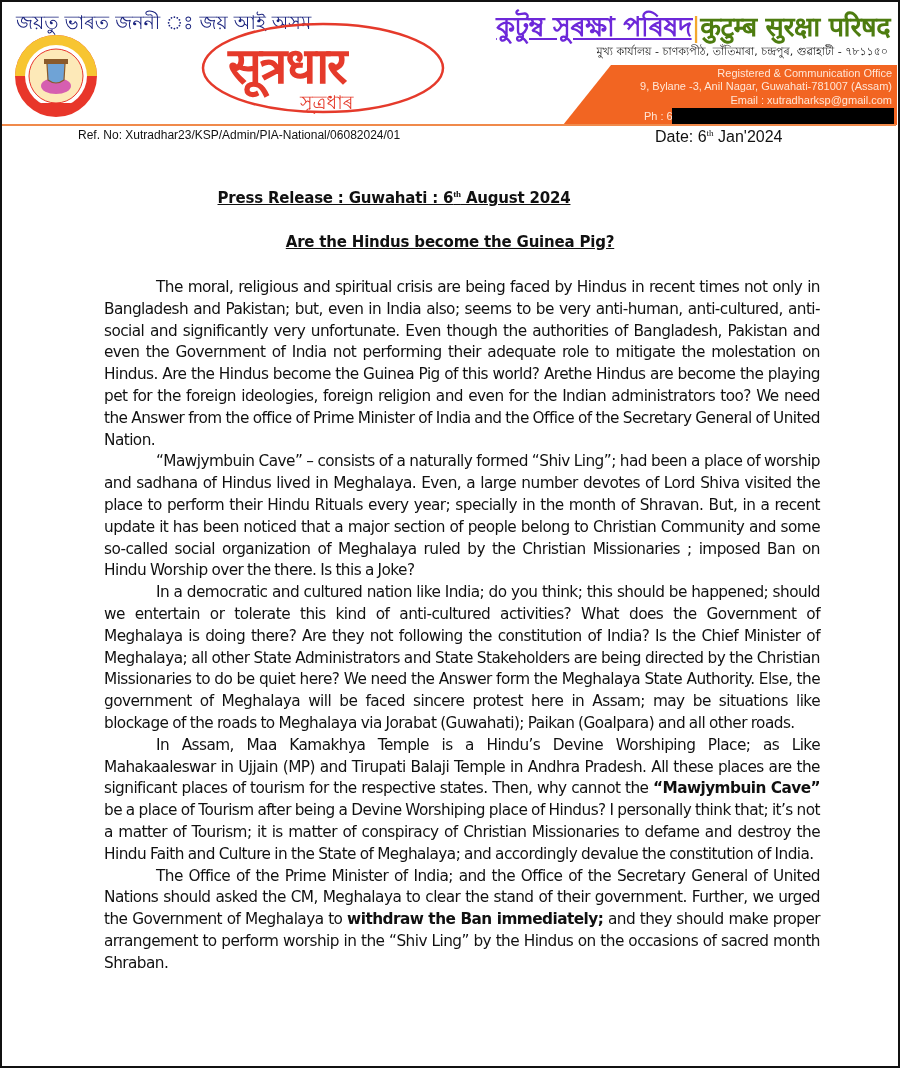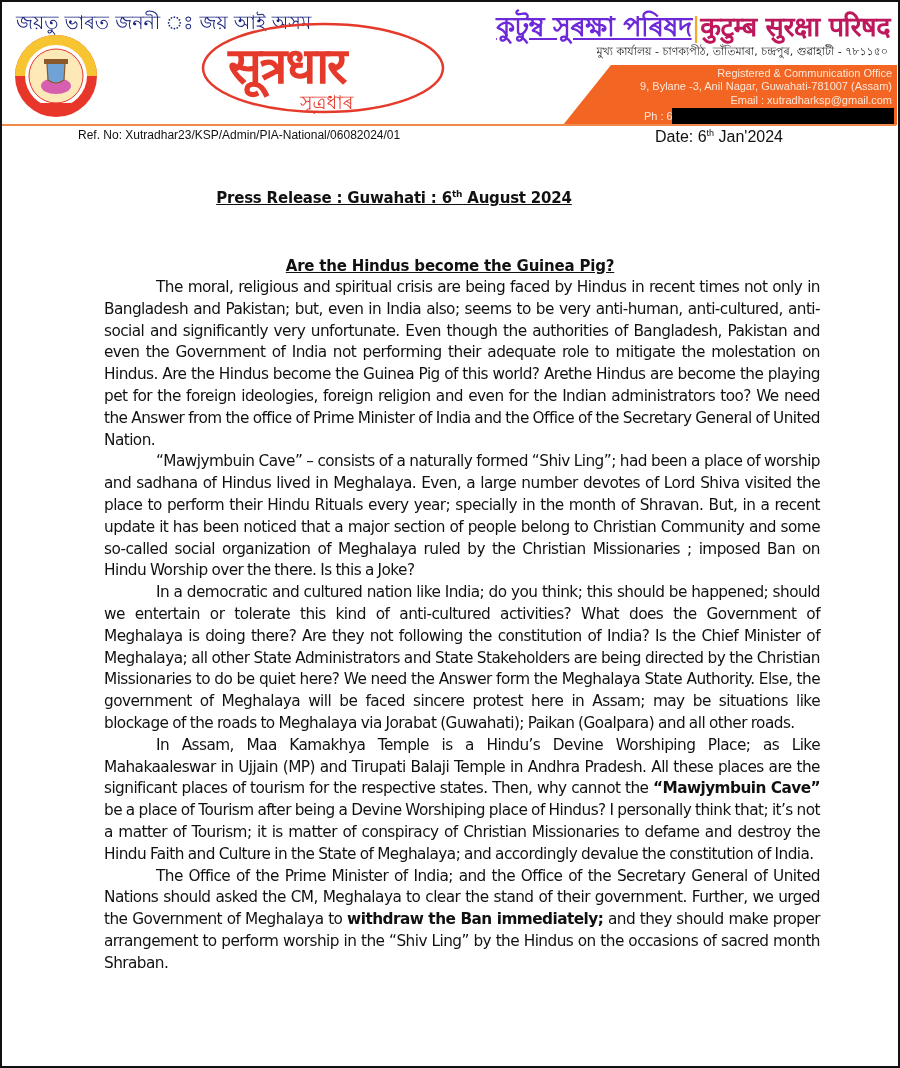--- a/index.html
+++ b/index.html
@@ -4,32 +4,32 @@
 <style>
   html, body { margin: 0; padding: 0; background: #ffffff; }
   body { width: 900px; height: 1068px; position: relative; overflow: hidden; font-family: "Liberation Sans", sans-serif; color: #111; }
   .frame { position: absolute; left: 0; top: 0; width: 896px; height: 1064px; border: 2px solid #111; background: #fff; }
   .motto { position: absolute; left: 16px; top: 8px; font-size: 19px; color: #1a237e; font-family: "DejaVu Sans", sans-serif; }
   .emblem { position: absolute; left: 14px; top: 34px; width: 84px; height: 84px; }
   .brand { position: absolute; left: 198px; top: 18px; width: 250px; height: 100px; }
   .org-name { position: absolute; right: 10px; top: 6px; font-size: 27px; font-weight: bold; white-space: nowrap; font-family: "DejaVu Sans", sans-serif; letter-spacing: -0.5px; }
   .org-name .as { color: #6d28d9; text-decoration: underline; }
   .org-name .sep { color: #f3a72c; font-weight: normal; }
-  .org-name .hi { color: #be185d; }
+  .org-name .hi { color: #4d7c0f; }
   .hq { position: absolute; right: 12px; top: 43px; font-size: 11px; color: #222; font-family: "DejaVu Sans", sans-serif; white-space: nowrap; }
   .banner { position: absolute; left: 563px; top: 65px; width: 334px; height: 60px; }
   .banner-text { position: absolute; right: 8px; top: 67px; text-align: right; color: #ffe6d6; font-size: 11px; line-height: 13.4px; font-family: "Liberation Sans", sans-serif; }
   .ph-label { position: absolute; left: 644px; top: 110px; color: #ffe6d6; font-size: 11px; }
   .redact { position: absolute; left: 672px; top: 108px; width: 222px; height: 17px; background: #000; }
   .rule { position: absolute; left: 2px; top: 124px; width: 894px; height: 2px; background: #f08a4b; }
   .ref { position: absolute; left: 78px; top: 128px; font-size: 12px; font-family: Liberation Sans, sans-serif; }
   .date { position: absolute; left: 655px; top: 128px; font-size: 16px; }
-  sup { font-size: 9px; vertical-align: super; line-height: 0; }
+  sup { font-size: 9px; vertical-align: super; line-height: 0; font-family: Liberation Serif, serif; }
   .pr-title { position: absolute; left: 0; width: 788px; top: 189px; text-align: center; font-weight: bold; font-size: 15px; text-decoration: underline; font-family: "DejaVu Sans", sans-serif; letter-spacing: -0.2px; }
-  .headline { position: absolute; left: 0; width: 900px; top: 233px; text-align: center; font-weight: bold; font-size: 15px; text-decoration: underline; font-family: "DejaVu Sans", sans-serif; letter-spacing: -0.2px; margin-top: 24px; }
+  .headline { position: absolute; left: 0; width: 900px; top: 233px; text-align: center; font-weight: bold; font-size: 15px; text-decoration: underline; font-family: "DejaVu Sans", sans-serif; letter-spacing: -0.2px; }
   .body { position: absolute; left: 104px; top: 277px; width: 716px; font-size: 15.3px; line-height: 21.8px; text-align: justify; font-family: "DejaVu Sans", sans-serif; letter-spacing: -0.55px; word-spacing: -0.5px; }
   .body p { margin: 0; text-indent: 52px; }
   .body b { font-weight: bold; }
 </style>
 </head>
 <body>
 
 <div class="frame"></div>
 
 <div class="motto">জয়তু ভাৰত জননী ঃ জয় আই অসম</div>

